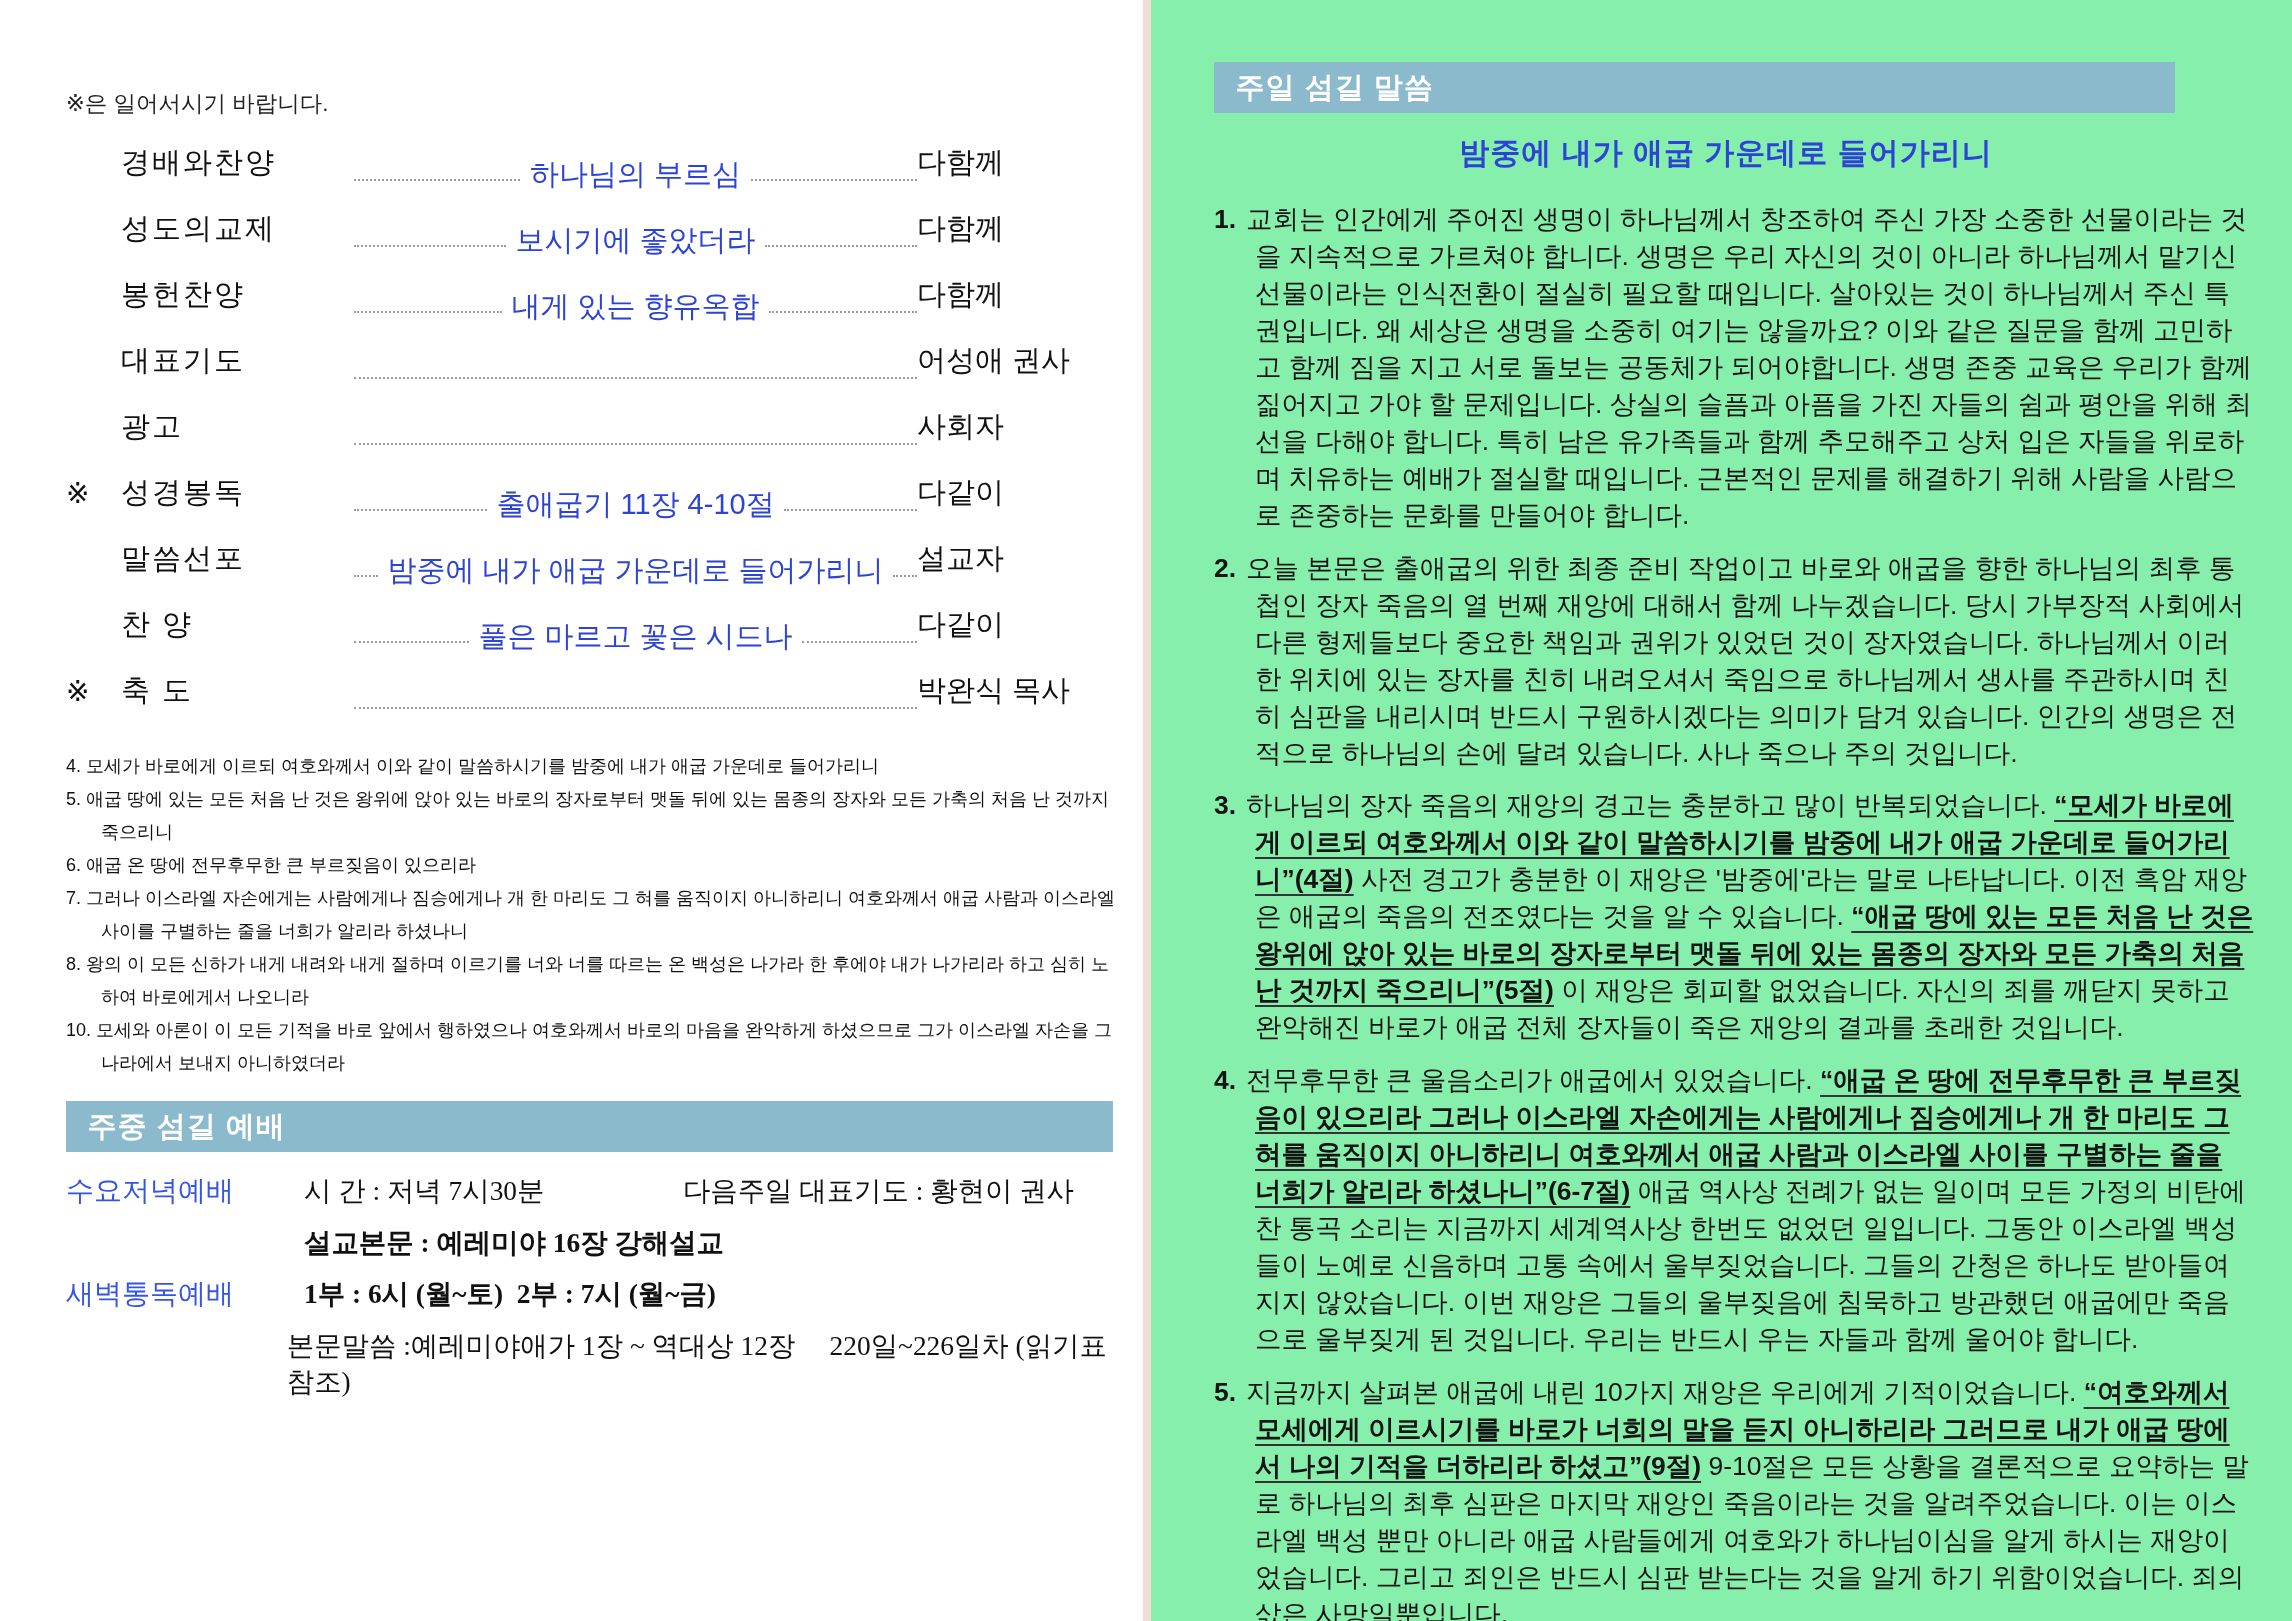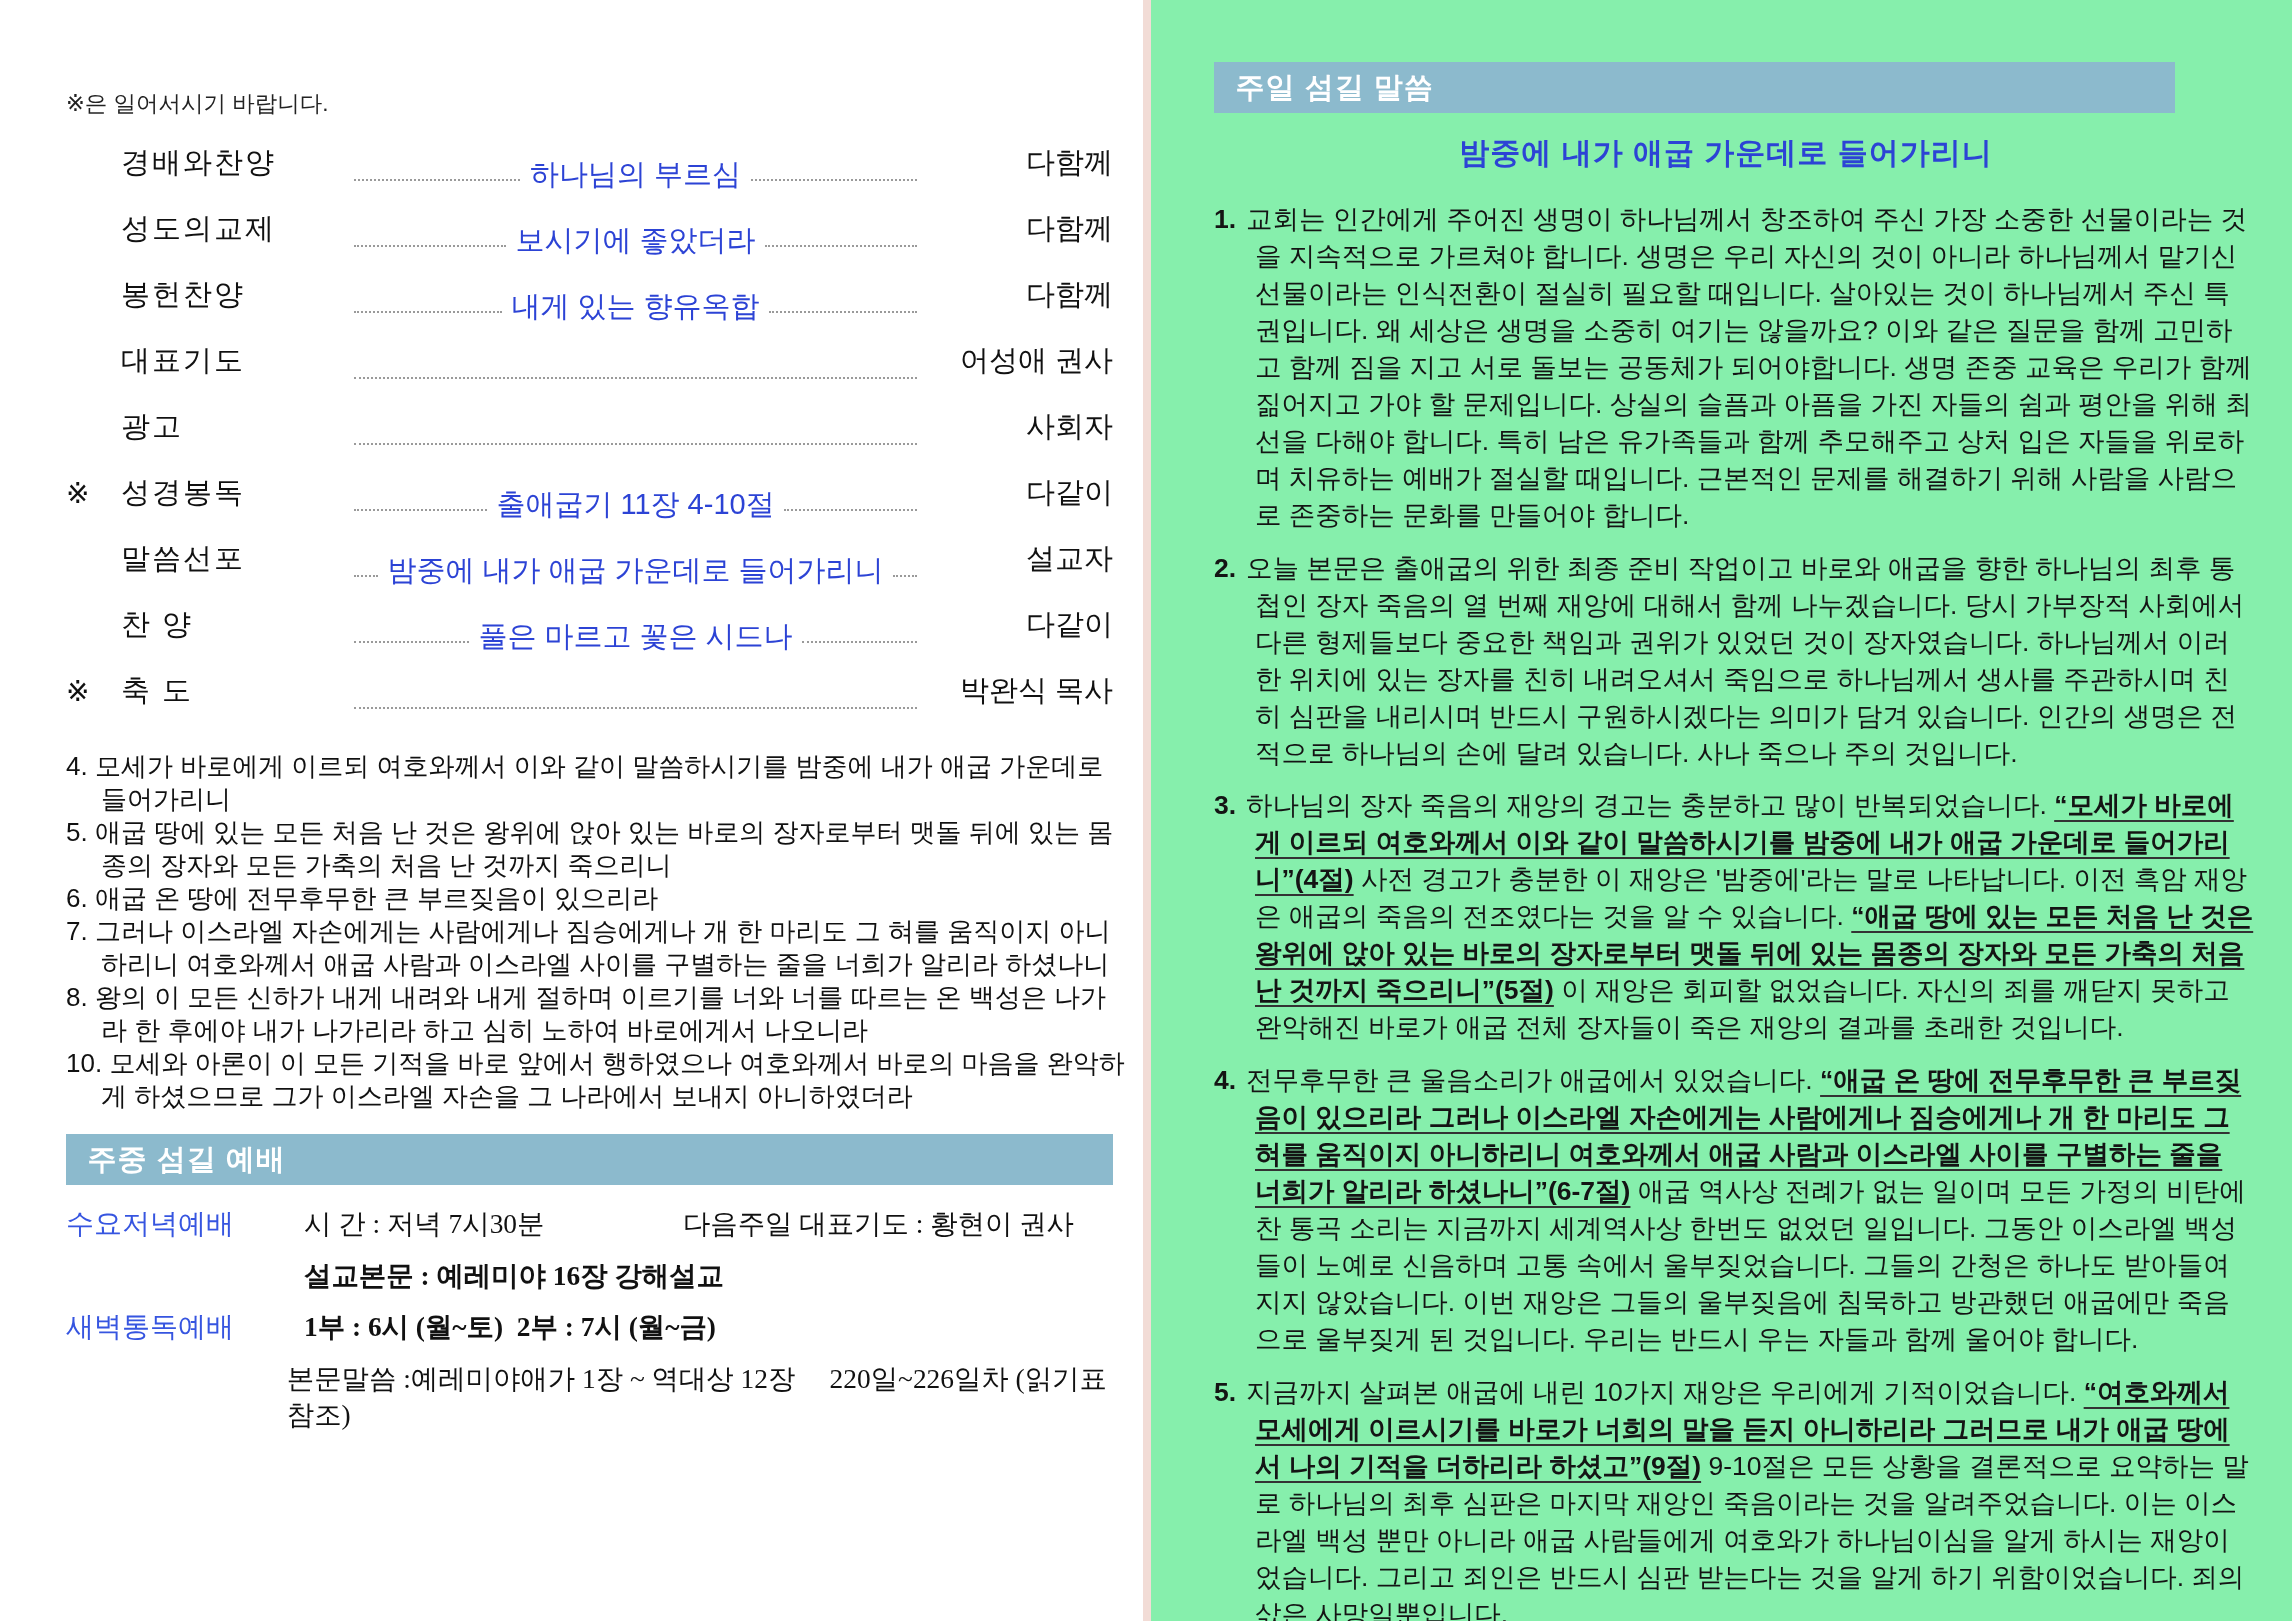--- a/index.html
+++ b/index.html
@@ -25,24 +25,24 @@
   .stand-note{margin-top:25.5px;font-size:22.5px;color:#222;}
 
   
   .worship-list{margin-top:11.8px;width:1047px;}
   .worship-row{display:flex;align-items:center;height:66px;font-size:29px;}
   .w-mark{width:55px;font-size:28px;color:#111;}
   .w-name{width:233px;letter-spacing:2px;white-space:nowrap;}
   .w-mid{flex:1;display:flex;align-items:center;min-width:0;margin-top:24px;}
   .w-leader{flex:1;height:9.8px;border-bottom:2px dotted #9a9a9a;}
   .w-val{white-space:nowrap;color:#2c43d5;padding:0 9.8px;font-size:29px;}
-  .w-who{width:196px;text-align:right;white-space:nowrap;font-size:29px;}
-
-  
-  .scripture{margin-top:25.5px;width:1059px;font-size:26px;line-height:33px;}
+  .w-who{width:196px;text-align:left;white-space:nowrap;font-size:29px;}
+
+  
+  .scripture{margin-top:25.5px;width:1059px;font-size:18px;line-height:33px;}
   .scripture-item{padding-left:35px;text-indent:-35px;}
 
   
   .weekday{margin-top:21.6px;}
   .weekday-rows{margin-top:19.6px;width:1047px;font-size:27.4px;}
   .wd-row{display:flex;align-items:baseline;margin-bottom:14.7px;min-height:35px;font-family:Liberation Serif, serif;}
   .wd-label{width:238px;color:#3655e0;font-size:28px;white-space:nowrap;}
   .wd-value{white-space:pre-wrap;}
   .wd-bold{font-weight:bold;}
   .wd-right{margin-left:auto;padding-right:39px;white-space:nowrap;}

